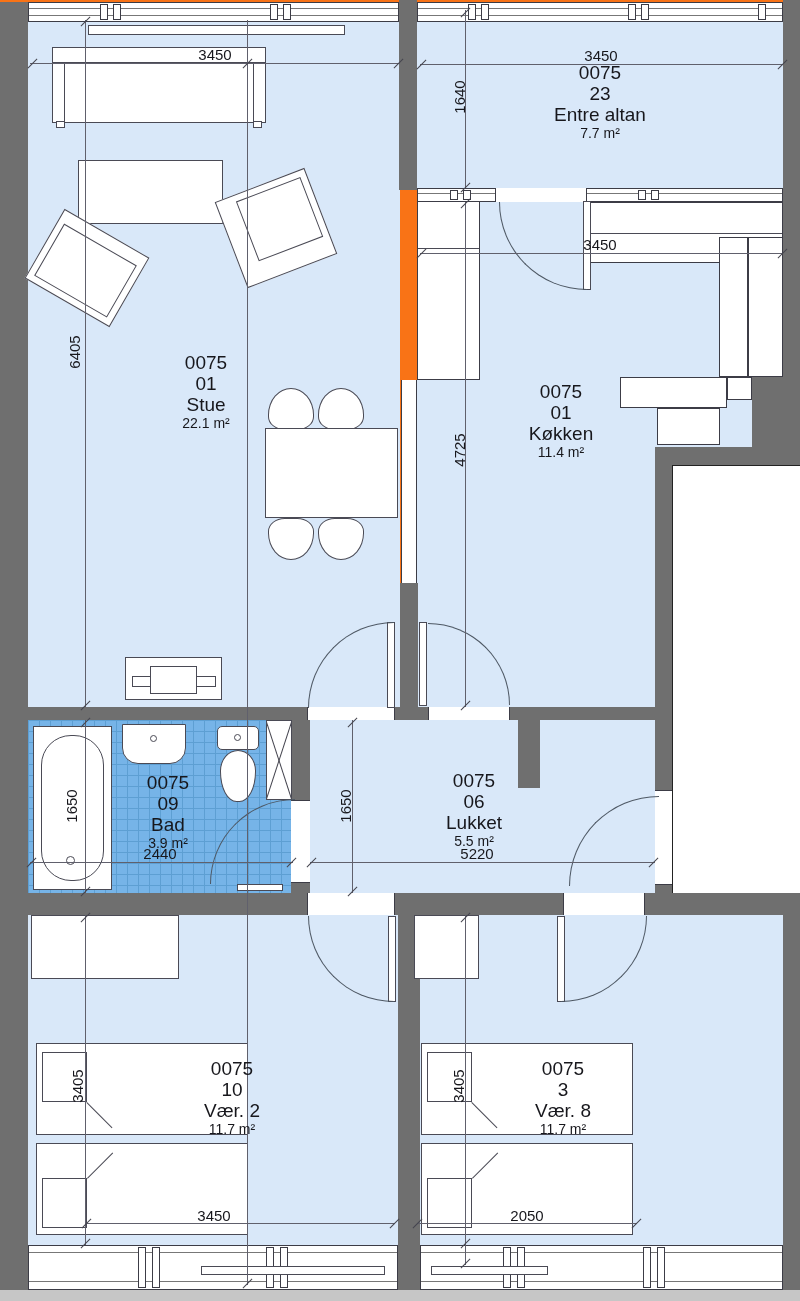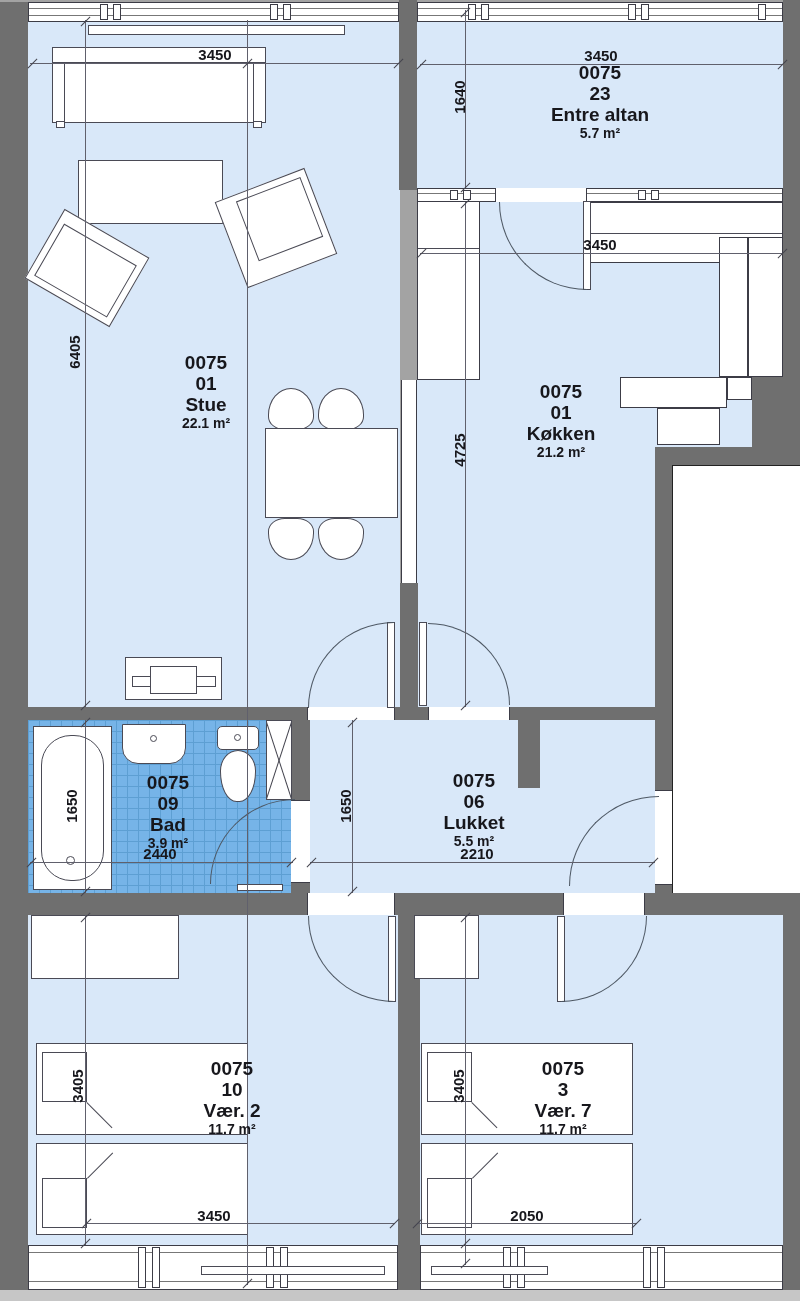--- a/index.html
+++ b/index.html
@@ -1,16 +1,16 @@
 <!DOCTYPE html>
 <html style="--room: #d9e8f9; --tile: #76b4e8; --tileline: #5d9fd3; --wall: #6f6f6f; --line: #3c3c46; --slab: #c6c6c6;"><head>
 <meta charset="utf-8">
 <style>
   html,body{margin:0;padding:0;background:#fff;font-family:"Liberation Sans",sans-serif;}
-  #plan{position:relative;width:800px;height:1301px;background:#a3a3a3;overflow:hidden;font-weight:bold;}
+  #plan{position:relative;width:800px;height:1301px;background:#f97316;overflow:hidden;}
   .abs{position:absolute;}
   .fill{position:absolute;background:var(--room);}
   .tilefloor{position:absolute;background-color:var(--tile);
     background-image:linear-gradient(var(--tileline) 1px,transparent 1px),
                      linear-gradient(90deg,var(--tileline) 1px,transparent 1px);
     background-size:11px 11px;}
   .wall{position:absolute;background:var(--wall);}
   .slab{position:absolute;background:var(--slab);}
   .wh{position:absolute;background:#fff;border:1px solid var(--line);box-sizing:border-box;}
   .open-h{position:absolute;background:#fff;border-left:1px solid var(--line);border-right:1px solid var(--line);box-sizing:border-box;}
@@ -269,43 +269,43 @@
 
   <span class="dim" style="left:215px;top:54px;">3450</span>
   <span class="dim v" style="left:74px;top:352px;">6405</span>
   <span class="dim" style="left:601px;top:55px;">3450</span>
   <span class="dim v" style="left:459px;top:97px;">1640</span>
   <span class="dim" style="left:600px;top:244px;">3450</span>
   <span class="dim v" style="left:459px;top:450px;">4725</span>
   <span class="dim v" style="left:71px;top:806px;">1650</span>
   <span class="dim" style="left:160px;top:853px;">2440</span>
   <span class="dim v" style="left:345px;top:806px;">1650</span>
-  <span class="dim" style="left:477px;top:853px;">2210</span>
+  <span class="dim" style="left:477px;top:853px;">5220</span>
   <span class="dim v" style="left:77px;top:1086px;">3405</span>
   <span class="dim" style="left:214px;top:1215px;">3450</span>
   <span class="dim v" style="left:458px;top:1086px;">3405</span>
   <span class="dim" style="left:527px;top:1215px;text-align:center;">2050</span>
 
   <div class="rlabel" style="left:206px;top:352px;">
     <div>0075</div>
     <div>01</div>
     <div>Stue</div>
     <div class="area">22.1 m²</div>
   </div>
   <div class="rlabel" style="left:600px;top:62px;">
     <div>0075</div>
     <div>23</div>
     <div>Entre altan</div>
-    <div class="area">5.7 m²</div>
+    <div class="area">7.7 m²</div>
   </div>
   <div class="rlabel" style="left:561px;top:381px;">
     <div>0075</div>
     <div>01</div>
     <div>Køkken</div>
-    <div class="area">21.2 m²</div>
+    <div class="area">11.4 m²</div>
   </div>
   <div class="rlabel" style="left:168px;top:772px;">
     <div>0075</div>
     <div>09</div>
     <div>Bad</div>
     <div class="area">3.9 m²</div>
   </div>
   <div class="rlabel" style="left:474px;top:770px;">
     <div>0075</div>
     <div>06</div>
@@ -314,17 +314,17 @@
   </div>
   <div class="rlabel" style="left:232px;top:1058px;">
     <div>0075</div>
     <div>10</div>
     <div>Vær. 2</div>
     <div class="area">11.7 m²</div>
   </div>
   <div class="rlabel" style="left:563px;top:1058px;">
     <div>0075</div>
     <div>3</div>
-    <div>Vær. 7</div>
+    <div>Vær. 8</div>
     <div class="area">11.7 m²</div>
   </div>
 
 </div>
 
 </body></html>

